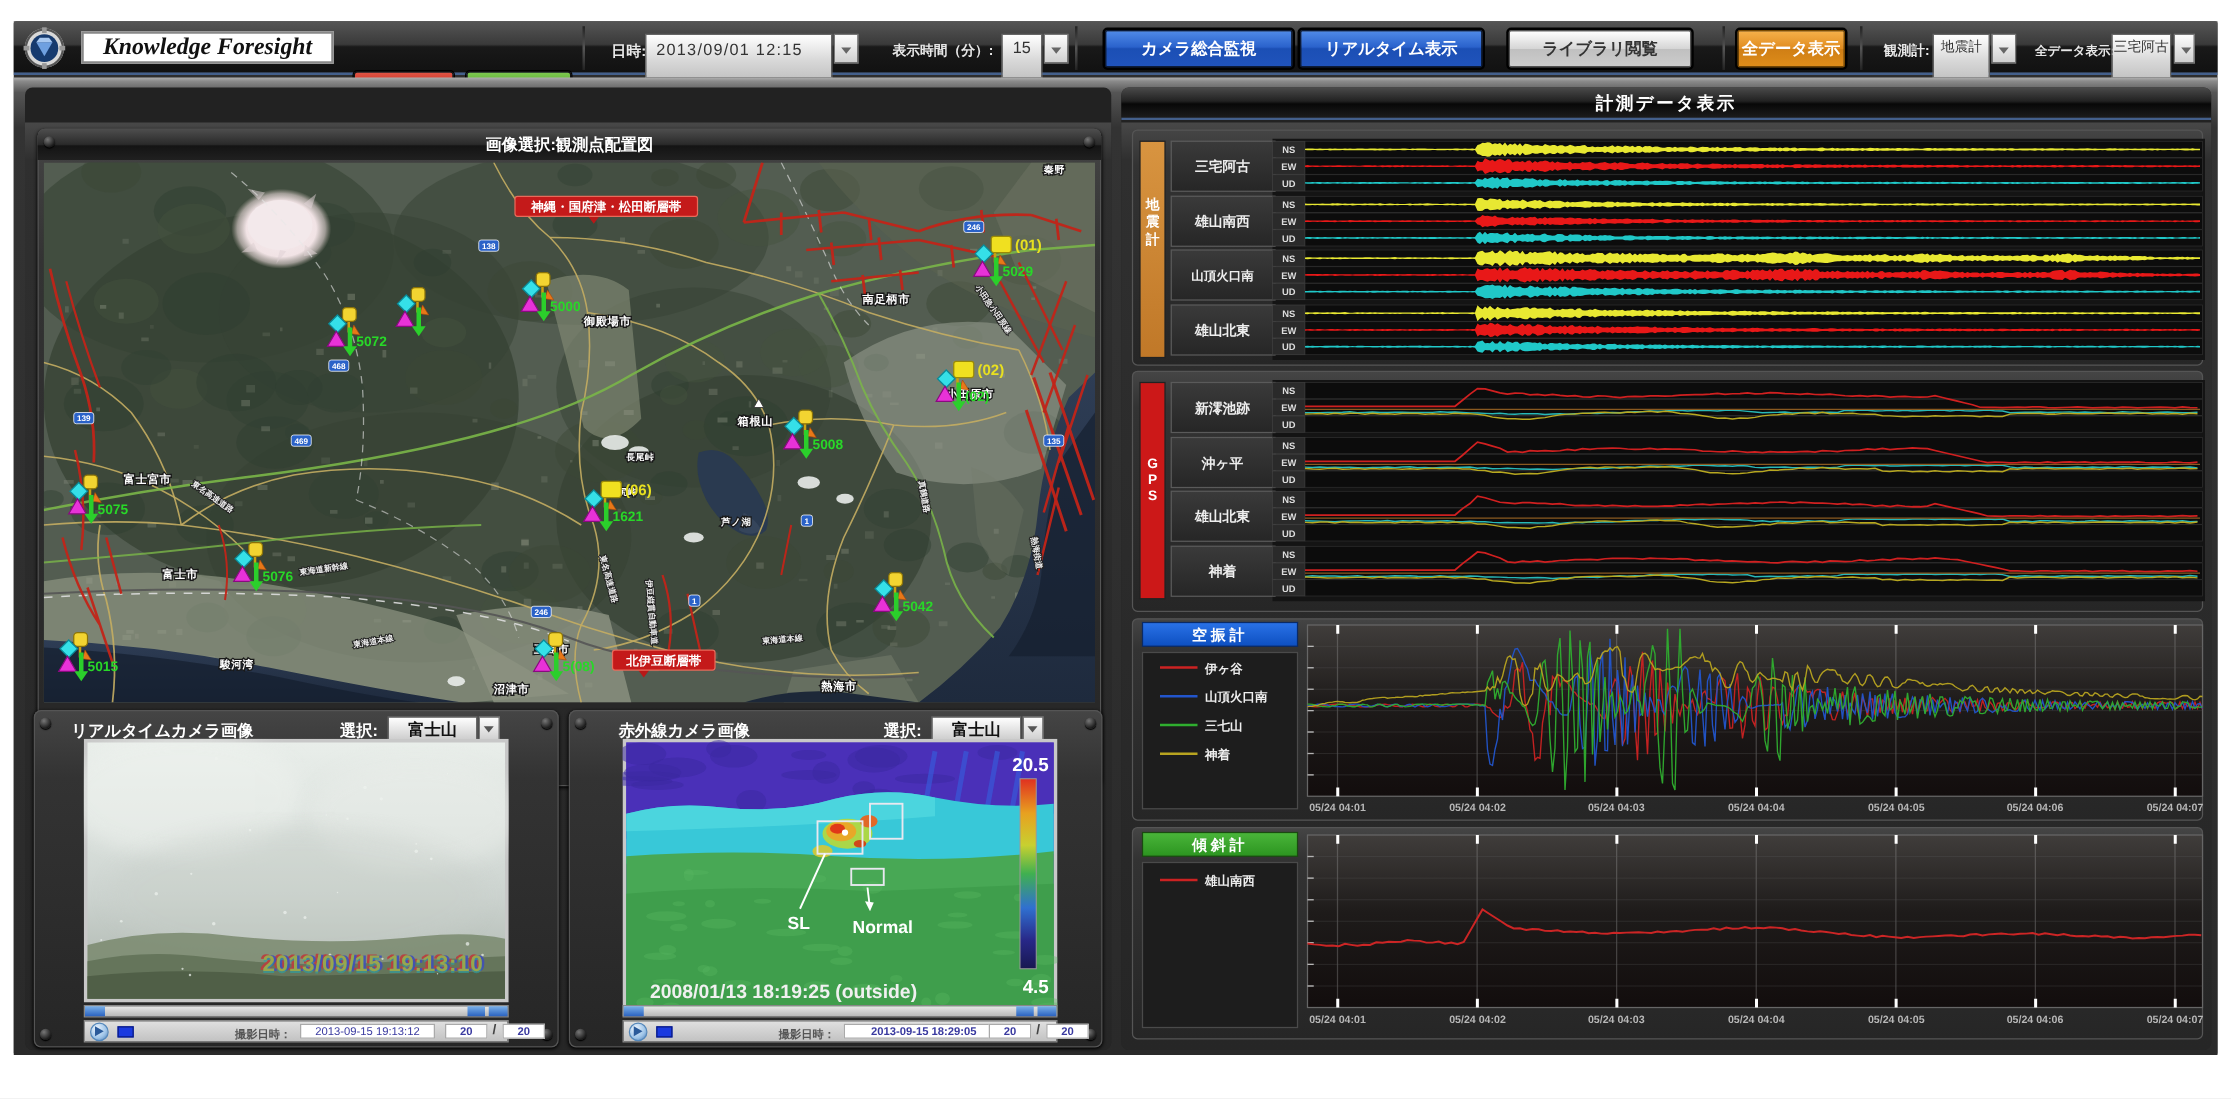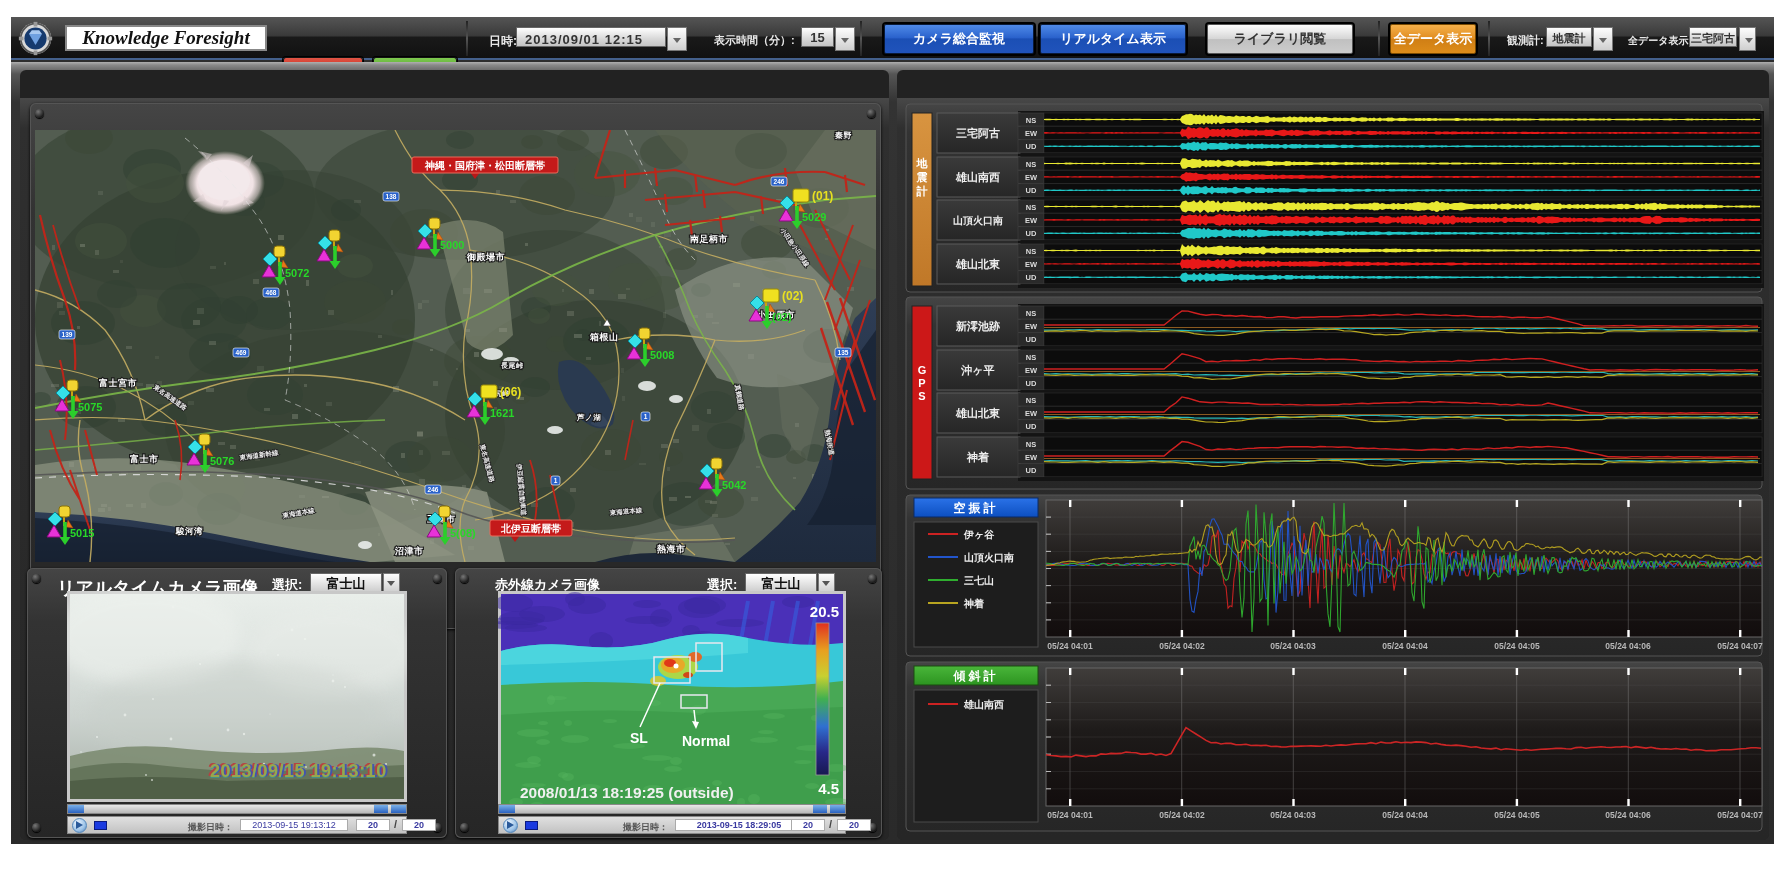--- a/index.html
+++ b/index.html
@@ -7,21 +7,21 @@
 #app{position:absolute;left:11px;top:17px;width:1763px;height:827px;background:#2e2e2e;border-radius:2px;}
 
 #toolbar{position:absolute;left:0;top:0;width:1763px;height:43px;background:linear-gradient(#555 0%,#3a3a3a 45%,#191919 50%,#111 100%);border-bottom:2px solid #44608c;}
 .tsep{position:absolute;top:4px;height:35px;width:2px;background:linear-gradient(#222,#555,#222);}
 #logo{position:absolute;left:6px;top:3px;width:37px;height:37px;}
 #logobox{position:absolute;left:54px;top:8px;width:202px;height:26px;background:#fff;border:2px solid #888;font-family:"Liberation Serif",serif;font-style:italic;font-weight:bold;font-size:19px;color:#111;text-align:center;line-height:22px;}
 .btn{position:absolute;top:9px;height:28px;border-radius:3px;color:#fff;font-weight:bold;font-size:13px;text-align:center;border:1px solid #111;box-shadow:0 0 0 1px #000;margin-top:31px;}
 #b-start{left:272px;width:80px;background:linear-gradient(#e05545 0%,#c42317 50%,#a81b10 52%,#b02015 100%);line-height:26px;}
 #b-stop{left:362px;width:84px;background:linear-gradient(#7ec84f 0%,#4da32a 50%,#3c8f1e 52%,#45991f 100%);line-height:26px;}
 .lbl{position:absolute;color:#e8e8e8;font-weight:bold;font-size:11px;top:16px;}
-.inputbox{position:absolute;top:10px;height:20px;background:linear-gradient(#ffffff,#d8d8d8 60%,#c4c4c4);border:1px solid #666;color:#222;font-weight:bold;font-size:14px;white-space:nowrap;overflow:hidden;}
+.inputbox{position:absolute;top:10px;height:36px;background:linear-gradient(#ffffff,#d8d8d8 60%,#c4c4c4);border:1px solid #666;color:#222;font-weight:normal;font-size:14px;white-space:nowrap;overflow:hidden;}
 .drop{position:absolute;top:10px;width:20px;height:24px;background:linear-gradient(#fdfdfd,#cfcfcf);border:1px solid #777;}
 .drop:after{content:"";position:absolute;left:5px;top:10px;border:4px solid transparent;border-top:5px solid #666;}
 .bluebtn{position:absolute;top:7px;height:30px;background:linear-gradient(#4f8ae8 0%,#2a62cc 45%,#1b4fb5 50%,#2053bb 100%);border:1px solid #0a1a38;box-shadow:0 0 0 2px #000;border-radius:2px;color:#fff;font-weight:bold;font-size:13px;text-align:center;line-height:28px;}
 #b-lib{position:absolute;top:7px;height:30px;background:linear-gradient(#fefefe 0%,#d5d5d5 50%,#c0c0c0 52%,#cccccc 100%);border:1px solid #555;box-shadow:0 0 0 2px #000;border-radius:2px;color:#333;font-weight:bold;font-size:13px;text-align:center;line-height:28px;left:1196px;width:146px;}
 #b-all{position:absolute;top:7px;height:30px;left:1379px;width:86px;background:linear-gradient(#f5b04a 0%,#e08b1e 50%,#d07f15 52%,#dd8c1a 100%);border:1px solid #7a4a00;box-shadow:0 0 0 2px #000;border-radius:2px;color:#fff;font-weight:bold;font-size:13px;text-align:center;line-height:28px;}
 
 #main{position:absolute;left:0;top:45px;width:1763px;height:782px;background:linear-gradient(#b0b0b0 0%,#8a8a8a 3px,#555 12px,#333 40px,#2a2a2a 100%);}
 .panel{position:absolute;background:#222;border-radius:6px;}
 .phead{position:absolute;left:0;top:0;width:100%;height:26px;background:linear-gradient(#4a4a4a 0%,#222 45%,#080808 55%,#1c1c1c 100%);border-radius:6px 6px 0 0;border-bottom:2px solid #44608c;color:#fff;font-weight:bold;font-size:14px;text-align:center;line-height:25px;letter-spacing:2px;}
 .pbody{position:absolute;left:0;top:28px;right:0;bottom:0;background:linear-gradient(#484848,#2f2f2f 30px,#262626);border-radius:0 0 6px 6px;}
@@ -66,32 +66,34 @@
     <div class="drop" style="left:1582px;"></div>
     <div class="lbl" style="left:1617px;font-size:10px;top:17px;">全データ表示:</div>
     <div class="inputbox" style="left:1678px;width:48px;text-align:center;line-height:21px;font-size:11px;color:#333;">三宅阿古</div>
     <div class="drop" style="left:1728px;width:17px;"></div>
   </div>
   <div id="main">
     <div class="panel" style="left:9px;top:8px;width:869px;height:770px;">
         <div class="pbody"></div>
       </div>
       <div class="panel" style="left:886px;top:8px;width:872px;height:770px;">
+        <div class="phead">計測データ表示</div>
         <div class="pbody"></div>
       </div>
       <div class="subpanel" style="left:19px;top:41px;width:851px;height:526px;">
+        <div class="subhead">画像選択:観測点配置図</div>
         <div class="screw" style="left:5px;top:6px;"></div>
         <div class="screw" style="right:5px;top:6px;"></div>
       </div>
       <div class="subpanel" style="left:16px;top:506px;width:420px;height:270px;">
         <div class="screw" style="left:5px;top:6px;"></div>
         <div class="screw" style="right:5px;top:6px;"></div>
         <div class="screw" style="left:5px;bottom:6px;"></div>
         <div class="screw" style="right:5px;bottom:6px;"></div>
-        <div style="position:absolute;left:30px;top:8px;color:#fff;font-weight:bold;font-size:18px;">リアルタイムカメラ画像</div>
+        <div style="position:absolute;left:30px;top:8px;color:#fff;font-weight:bold;font-size:13px;">リアルタイムカメラ画像</div>
         <div style="position:absolute;left:245px;top:8px;color:#fff;font-weight:bold;font-size:13px;">選択:</div>
         <div style="position:absolute;left:283px;top:5px;width:72px;height:20px;background:linear-gradient(#fff,#ccc);border:1px solid #666;color:#111;font-weight:bold;font-size:13px;text-align:center;line-height:19px;">富士山</div>
         <div style="position:absolute;left:356px;top:5px;width:17px;height:20px;background:linear-gradient(#fdfdfd,#cfcfcf);border:1px solid #777;"></div>
         <div style="position:absolute;left:360px;top:13px;border:4px solid transparent;border-top:5px solid #555;"></div>
       </div>
       <div class="subpanel" style="left:444px;top:506px;width:427px;height:270px;">
         <div class="screw" style="left:5px;top:6px;"></div>
         <div class="screw" style="right:5px;top:6px;"></div>
         <div class="screw" style="left:5px;bottom:6px;"></div>
         <div class="screw" style="right:5px;bottom:6px;"></div>

